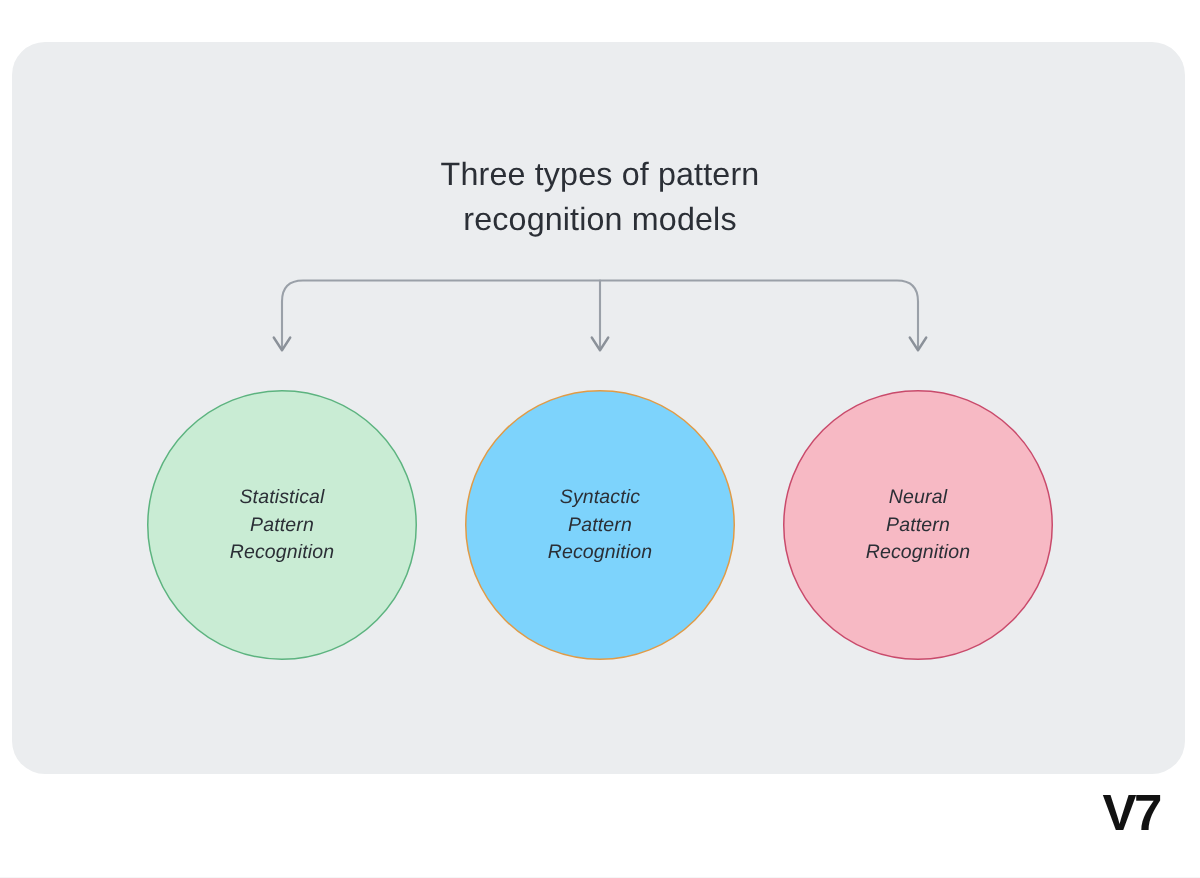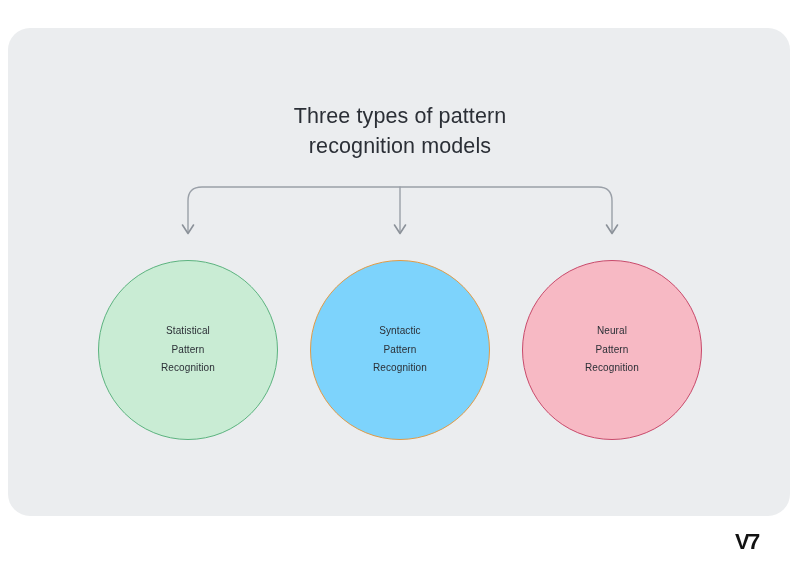--- a/index.html
+++ b/index.html
@@ -62,35 +62,36 @@
     height: 180px;
     border-radius: 50%;
     box-sizing: border-box;
     border-style: solid;
     border-width: 1.3px;
     display: flex;
     align-items: center;
     justify-content: center;
   }
   .node-label {
-    font-size: 10px;
+    font-size: 13px;
     line-height: 18.5px;
     color: #2b2f36;
     text-align: center;
     white-space: pre-line;
     letter-spacing: 0.1px;
+    font-style: italic;
   }
   #node-0 { left: 98px; }
   #node-1 { left: 310px; }
   #node-2 { left: 522px; }
   .logo {
     position: absolute;
     left: 735px;
     top: 526px;
-    font-size: 22px;
+    font-size: 34px;
     font-weight: 700;
     color: #121212;
     letter-spacing: -1.6px;
     font-family: "Liberation Sans", sans-serif;
     line-height: 32px;
   }
 </style>
 </head>
 <body>
 

